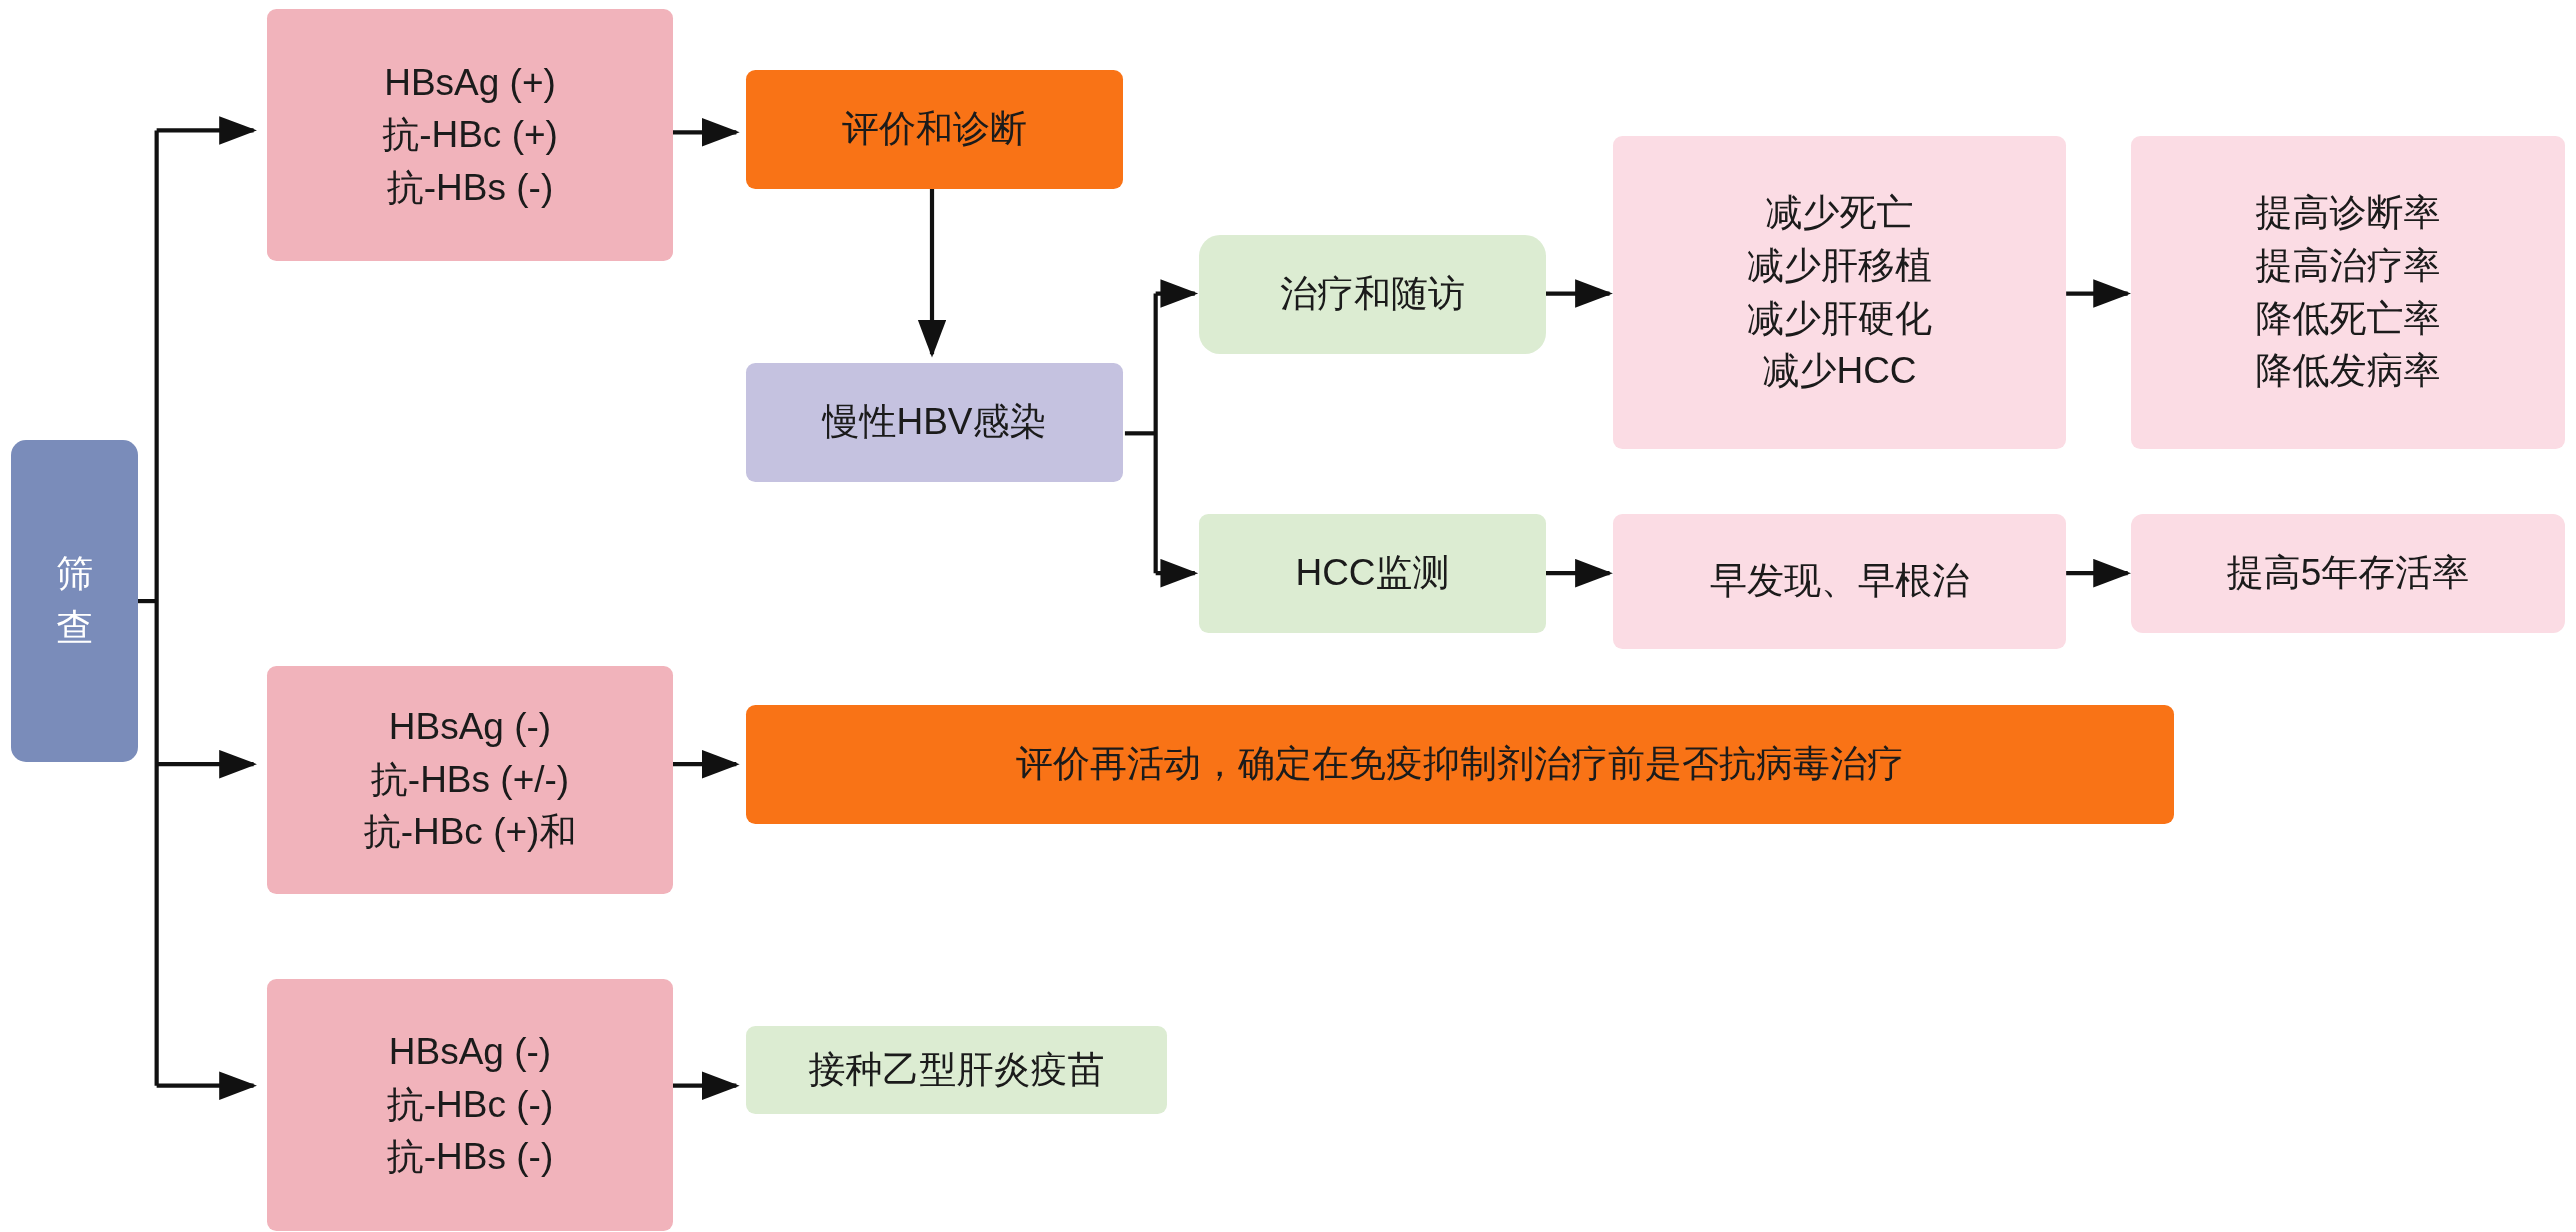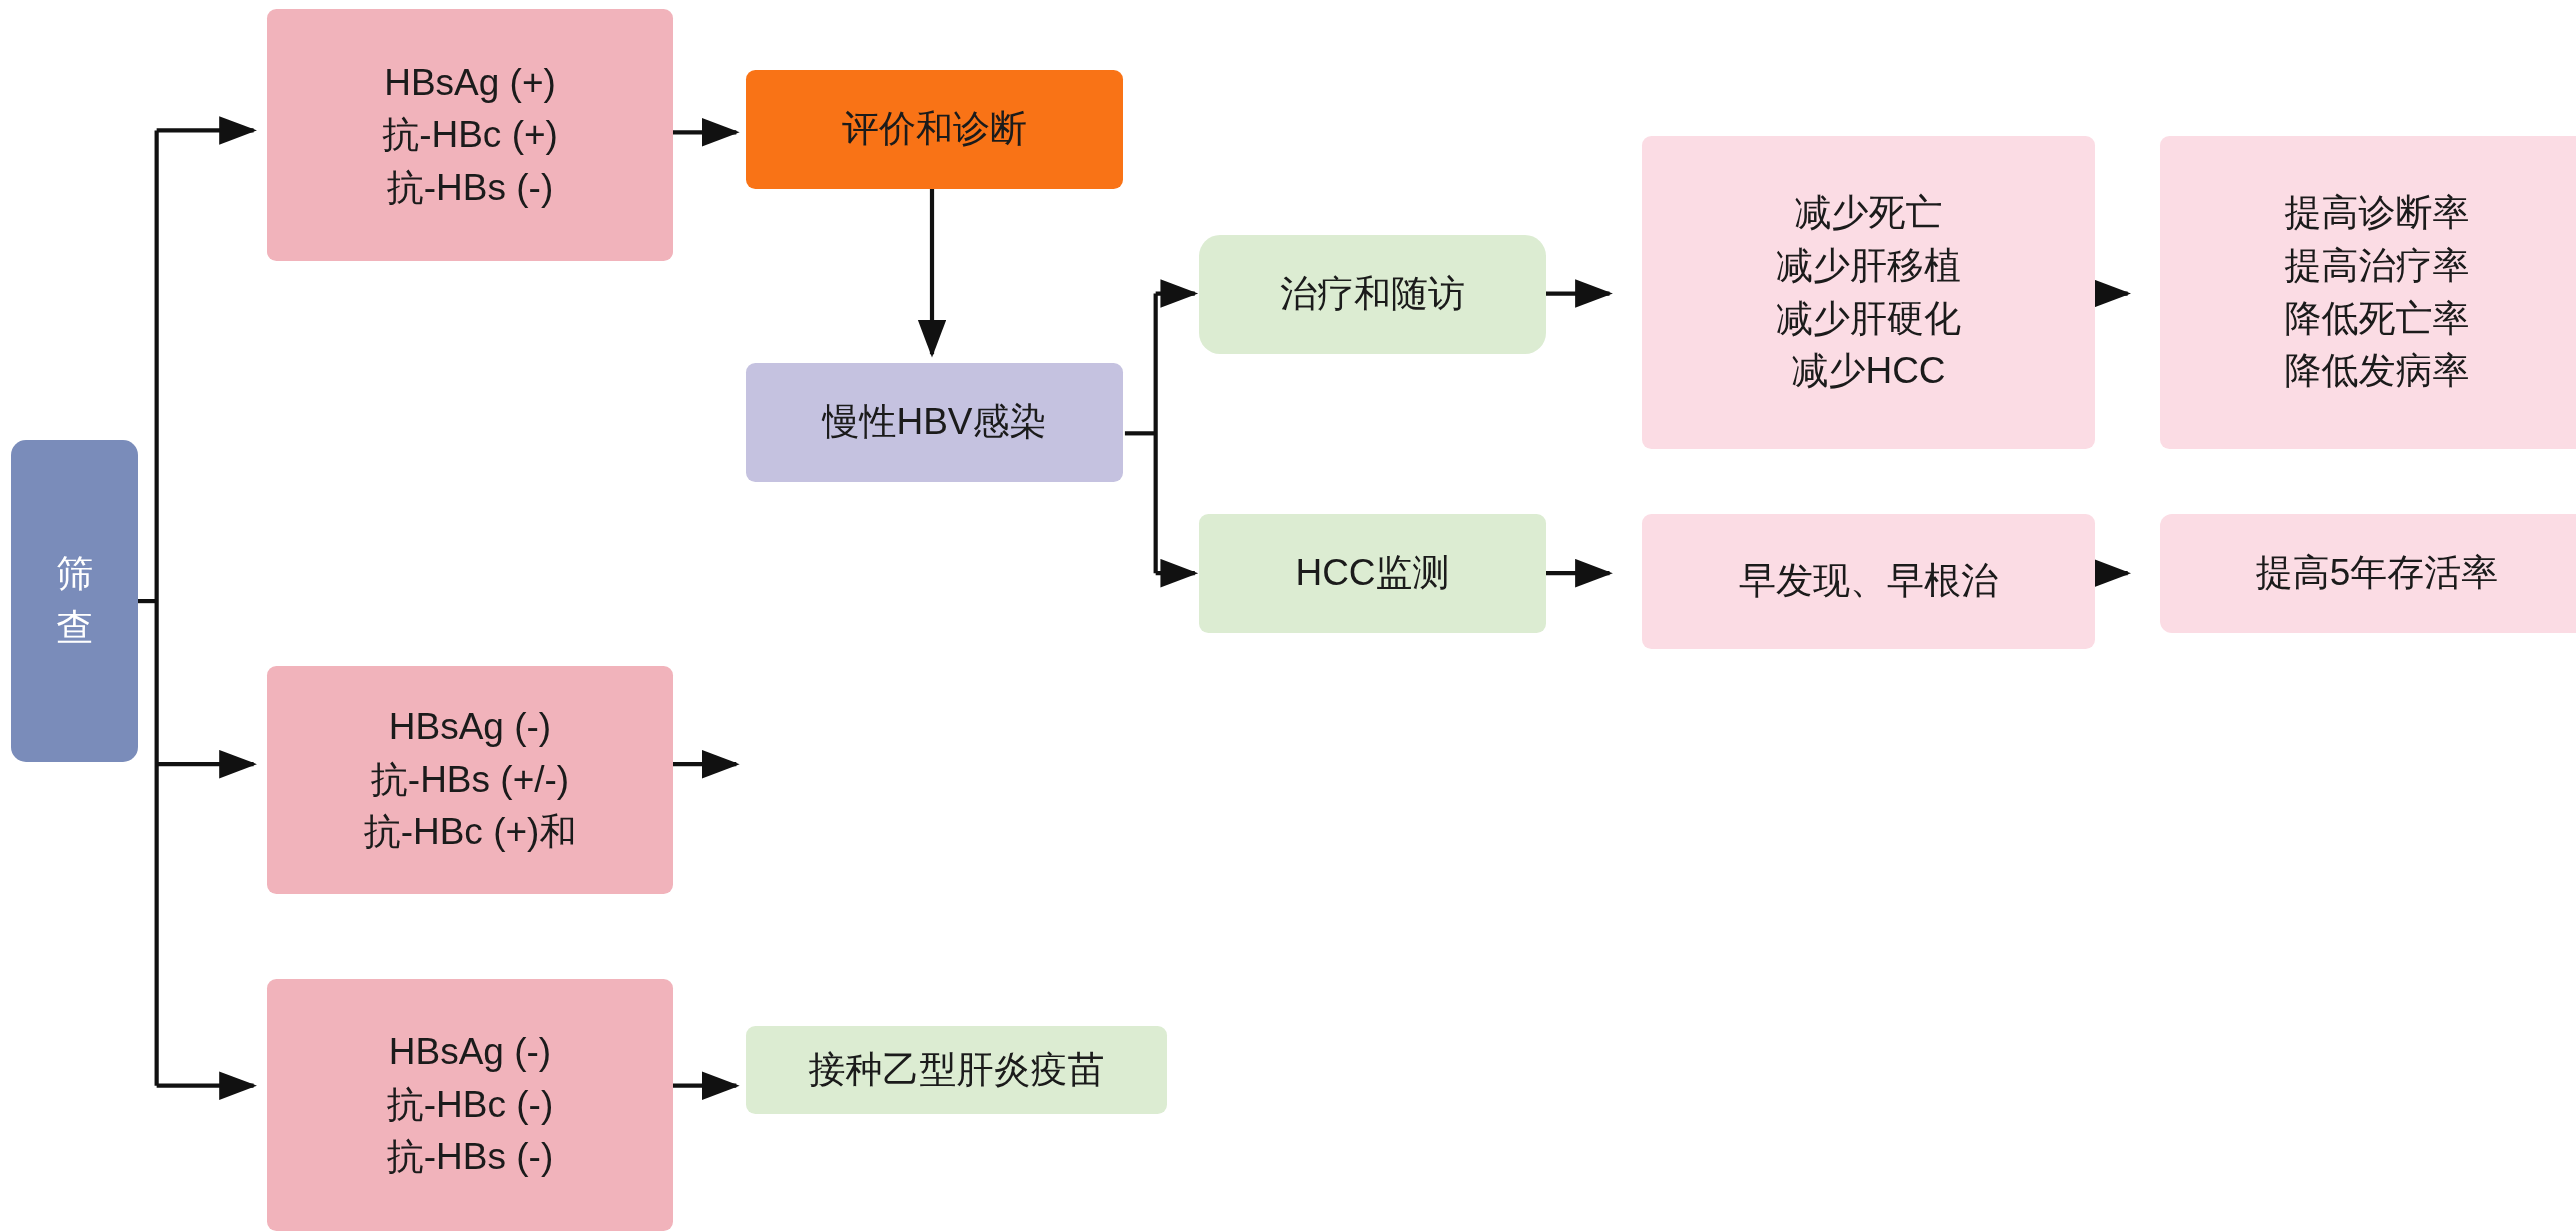--- a/index.html
+++ b/index.html
@@ -41,21 +41,20 @@
     font-size: 37px;
     line-height: 1.45;
   }
   .pink {
     background: #f1b3bb;
     font-size: 37px;
   }
   .softpink {
     background: #fbdce4;
     font-size: 37px;
-    margin-left: 29px;
   }
   .yellow {
     background: #f97316;
     font-size: 37px;
   }
   .purple {
     background: #c5c2e0;
     font-size: 37px;
   }
   .green {
@@ -162,20 +161,23 @@
   <div class="node softpink" style="left:2131px; top:514px; width:434px; height:119px;border-radius:12px;">
     <span>提高5年存活率</span>
   </div>
 
   <div class="node pink" style="left:267px; top:666px; width:406px; height:228px;">
     <span class="line">HBsAg (-)</span>
     <span class="line">抗-HBs (+/-)</span>
     <span class="line">抗-HBc (+)和</span>
   </div>
 
+  <div class="node yellow" style="left:746px; top:705px; width:1428px; height:119px;">
+    <span>评价再活动，确定在免疫抑制剂治疗前是否抗病毒治疗</span>
+  </div>
 
   <div class="node pink" style="left:267px; top:979px; width:406px; height:252px;">
     <span class="line">HBsAg (-)</span>
     <span class="line">抗-HBc (-)</span>
     <span class="line">抗-HBs (-)</span>
   </div>
 
   <div class="node green" style="left:746px; top:1026px; width:421px; height:88px;">
     <span>接种乙型肝炎疫苗</span>
   </div>

